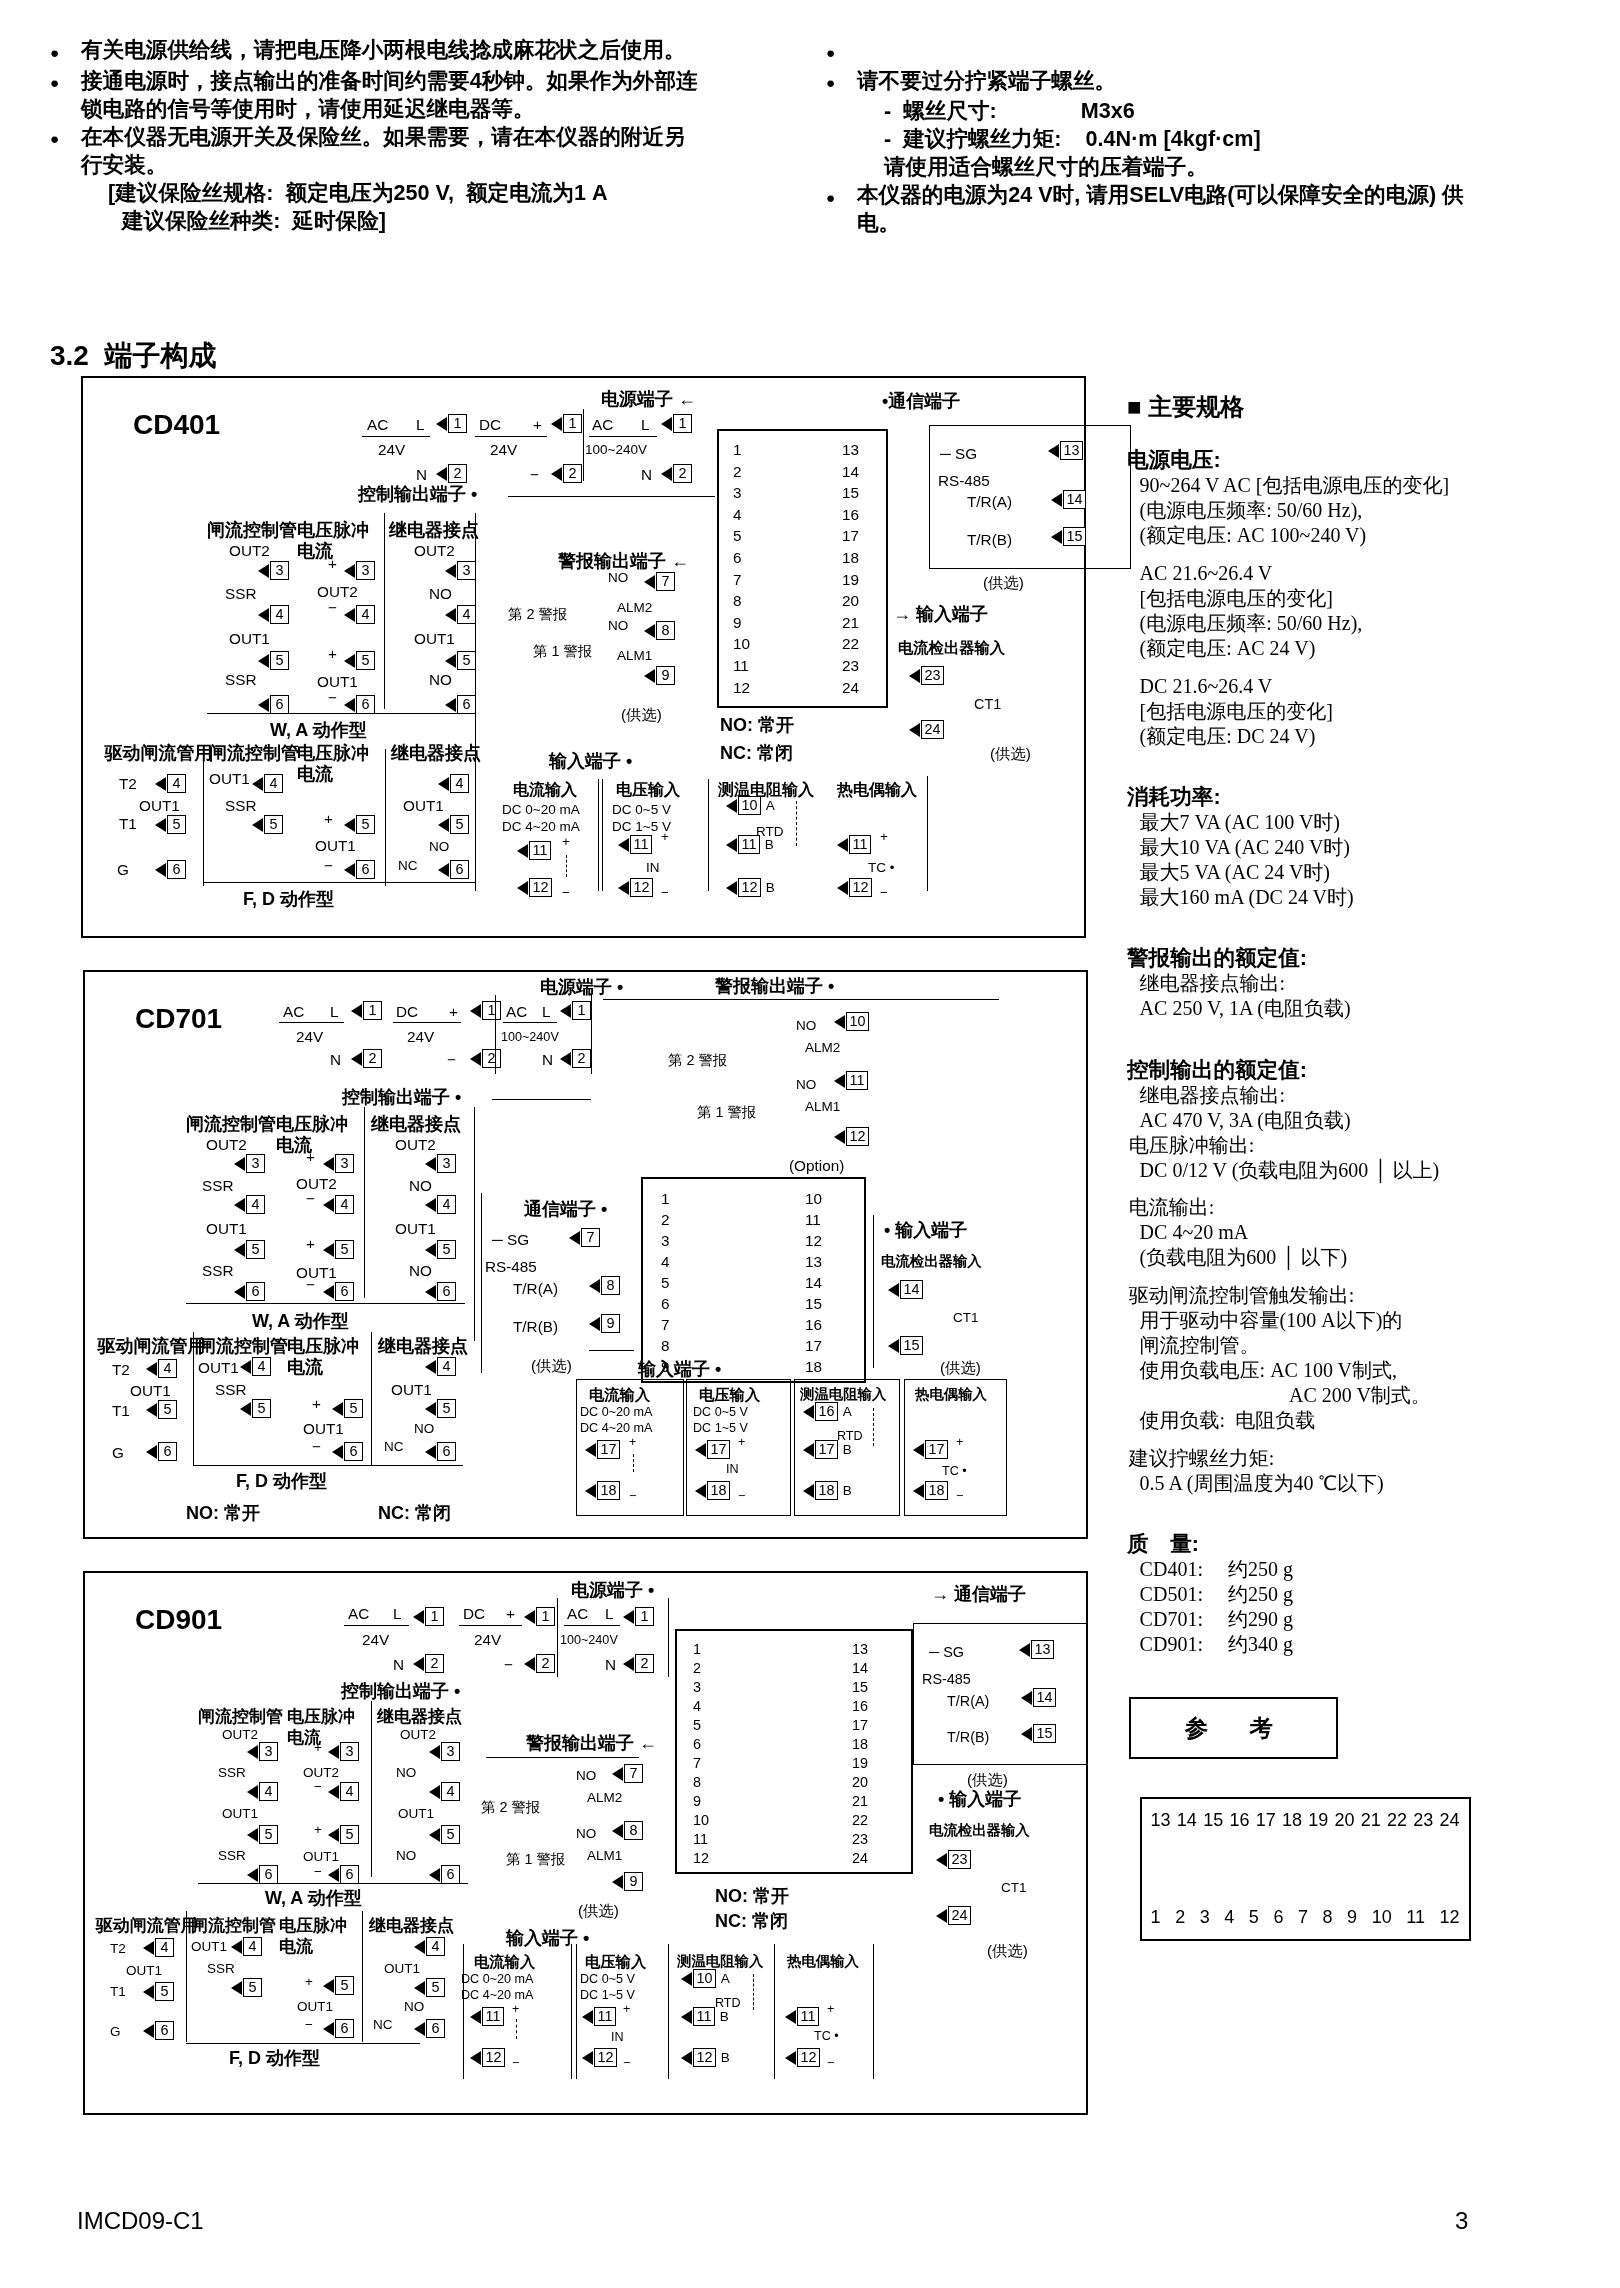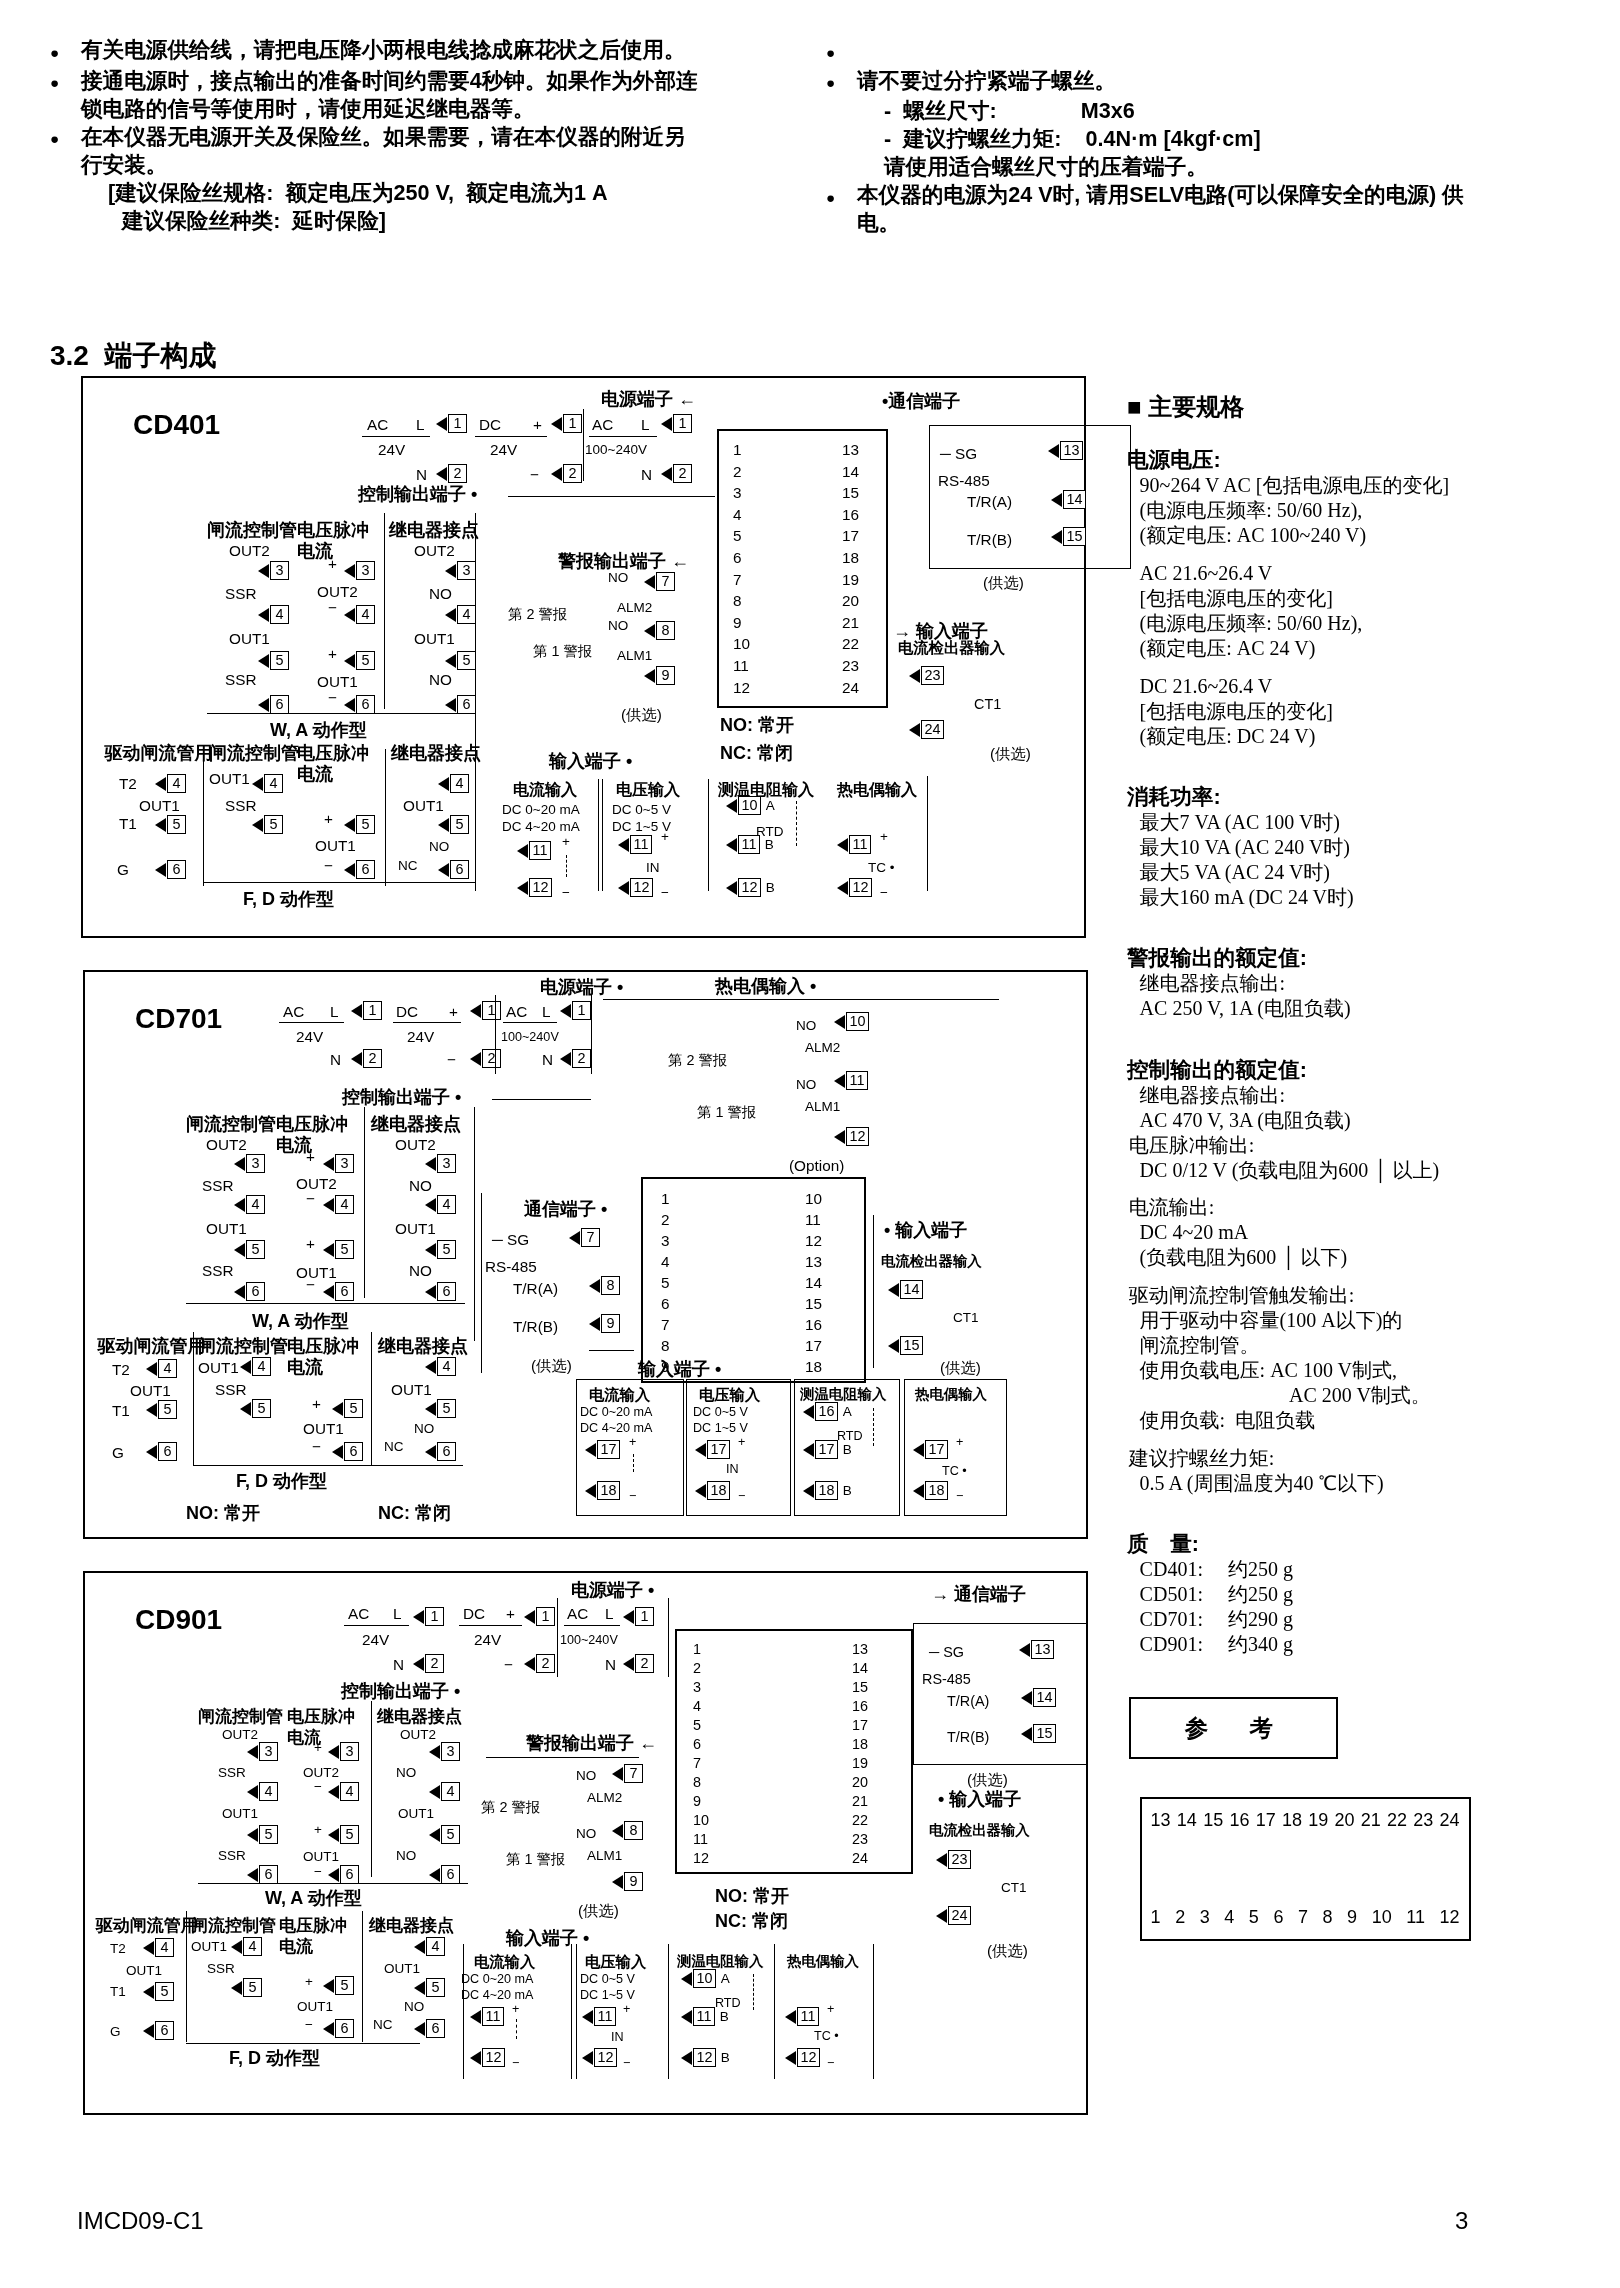--- a/index.html
+++ b/index.html
@@ -406,21 +406,21 @@
         <span class="tnum">11</span>
       </div>
       <div class="dg dg-txt" style="left: 797px; top: 450px; font-size: 13.5px;">+</div>
       <div class="dg dg-txt" style="left: 785px; top: 481px; font-size: 13.5px;">TC •</div>
       <div class="dg dg-term" style="left: 754px; top: 500px;">
         <span class="arr"></span>
         <span class="tnum">12</span>
       </div>
       <div class="dg dg-txt" style="left: 797px; top: 506px; font-size: 13.5px;">−</div>
       <div class="dg dg-vl" style="left: 844px; top: 398px; height: 115px;"></div>
-      <div class="dg dg-b" style="left: 810px; top: 243px;">→ 输入端子</div>
+      <div class="dg dg-b" style="left: 810px; top: 226px;">→ 输入端子</div>
       <div class="dg dg-b" style="left: 815px; top: 259px; font-size: 15.3px;">电流检出器输入</div>
       <div class="dg dg-term" style="left: 826px; top: 288px;">
         <span class="arr"></span>
         <span class="tnum">23</span>
       </div>
       <div class="dg dg-txt" style="left: 891px; top: 317px; font-size: 14.4px;">CT1</div>
       <div class="dg dg-term" style="left: 826px; top: 342px;">
         <span class="arr"></span>
         <span class="tnum">24</span>
       </div>
@@ -464,21 +464,21 @@
         <span class="tnum">1</span>
       </div>
       <div class="dg dg-hl" style="left: 418px; top: 50px; width: 54px;"></div>
       <div class="dg dg-txt" style="left: 416px; top: 56px; font-size: 12.6px;">100~240V</div>
       <div class="dg dg-txt" style="left: 457px; top: 79px;">N</div>
       <div class="dg dg-term" style="left: 475px; top: 77px;">
         <span class="arr"></span>
         <span class="tnum">2</span>
       </div>
       <div class="dg dg-vl" style="left: 506px; top: 23.4px; height: 79px;"></div>
-      <div class="dg dg-b" style="left: 630px; top: 3.6px;">热电偶输入 •</div>
+      <div class="dg dg-b" style="left: 630px; top: 3.6px;">警报输出端子 •</div>
       <div class="dg dg-hl" style="left: 518px; top: 27px; width: 396px;"></div>
       <div class="dg dg-txt" style="left: 711px; top: 45px; font-size: 13.5px;">NO</div>
       <div class="dg dg-term" style="left: 749px; top: 40px;">
         <span class="arr"></span>
         <span class="tnum">10</span>
       </div>
       <div class="dg dg-txt" style="left: 720px; top: 67px; font-size: 13.5px;">ALM2</div>
       <div class="dg dg-txt" style="left: 583px; top: 79px; font-size: 14.4px;">第 2 警报</div>
       <div class="dg dg-txt" style="left: 711px; top: 104px; font-size: 13.5px;">NO</div>
       <div class="dg dg-term" style="left: 749px; top: 99px;">

